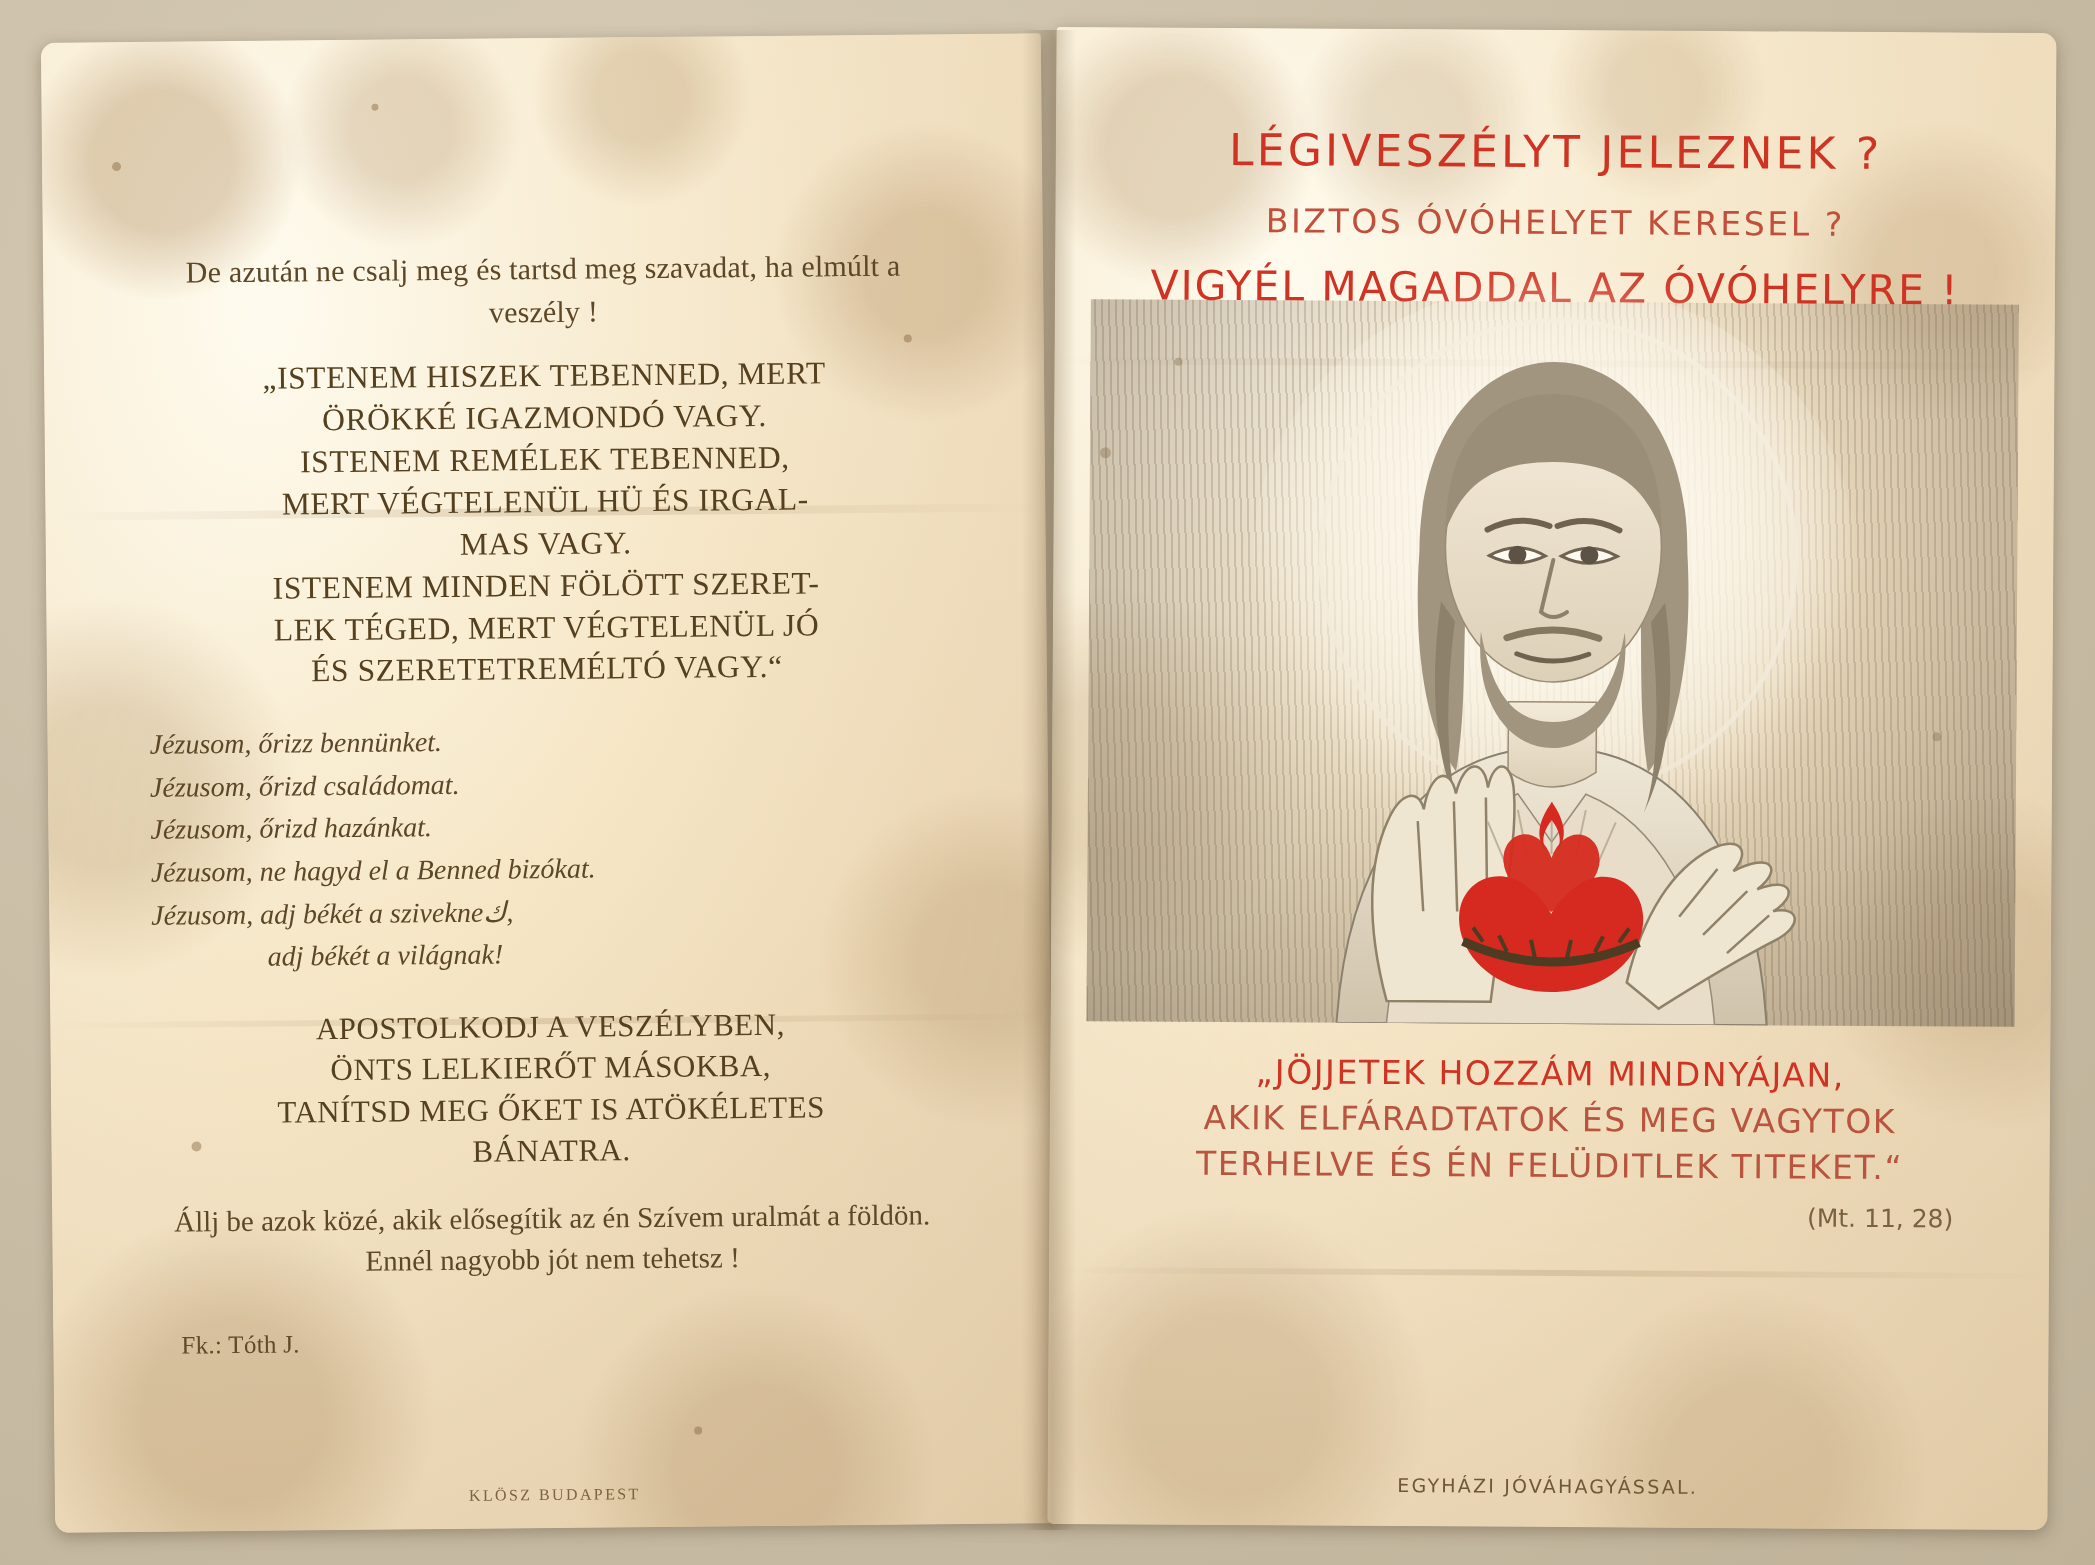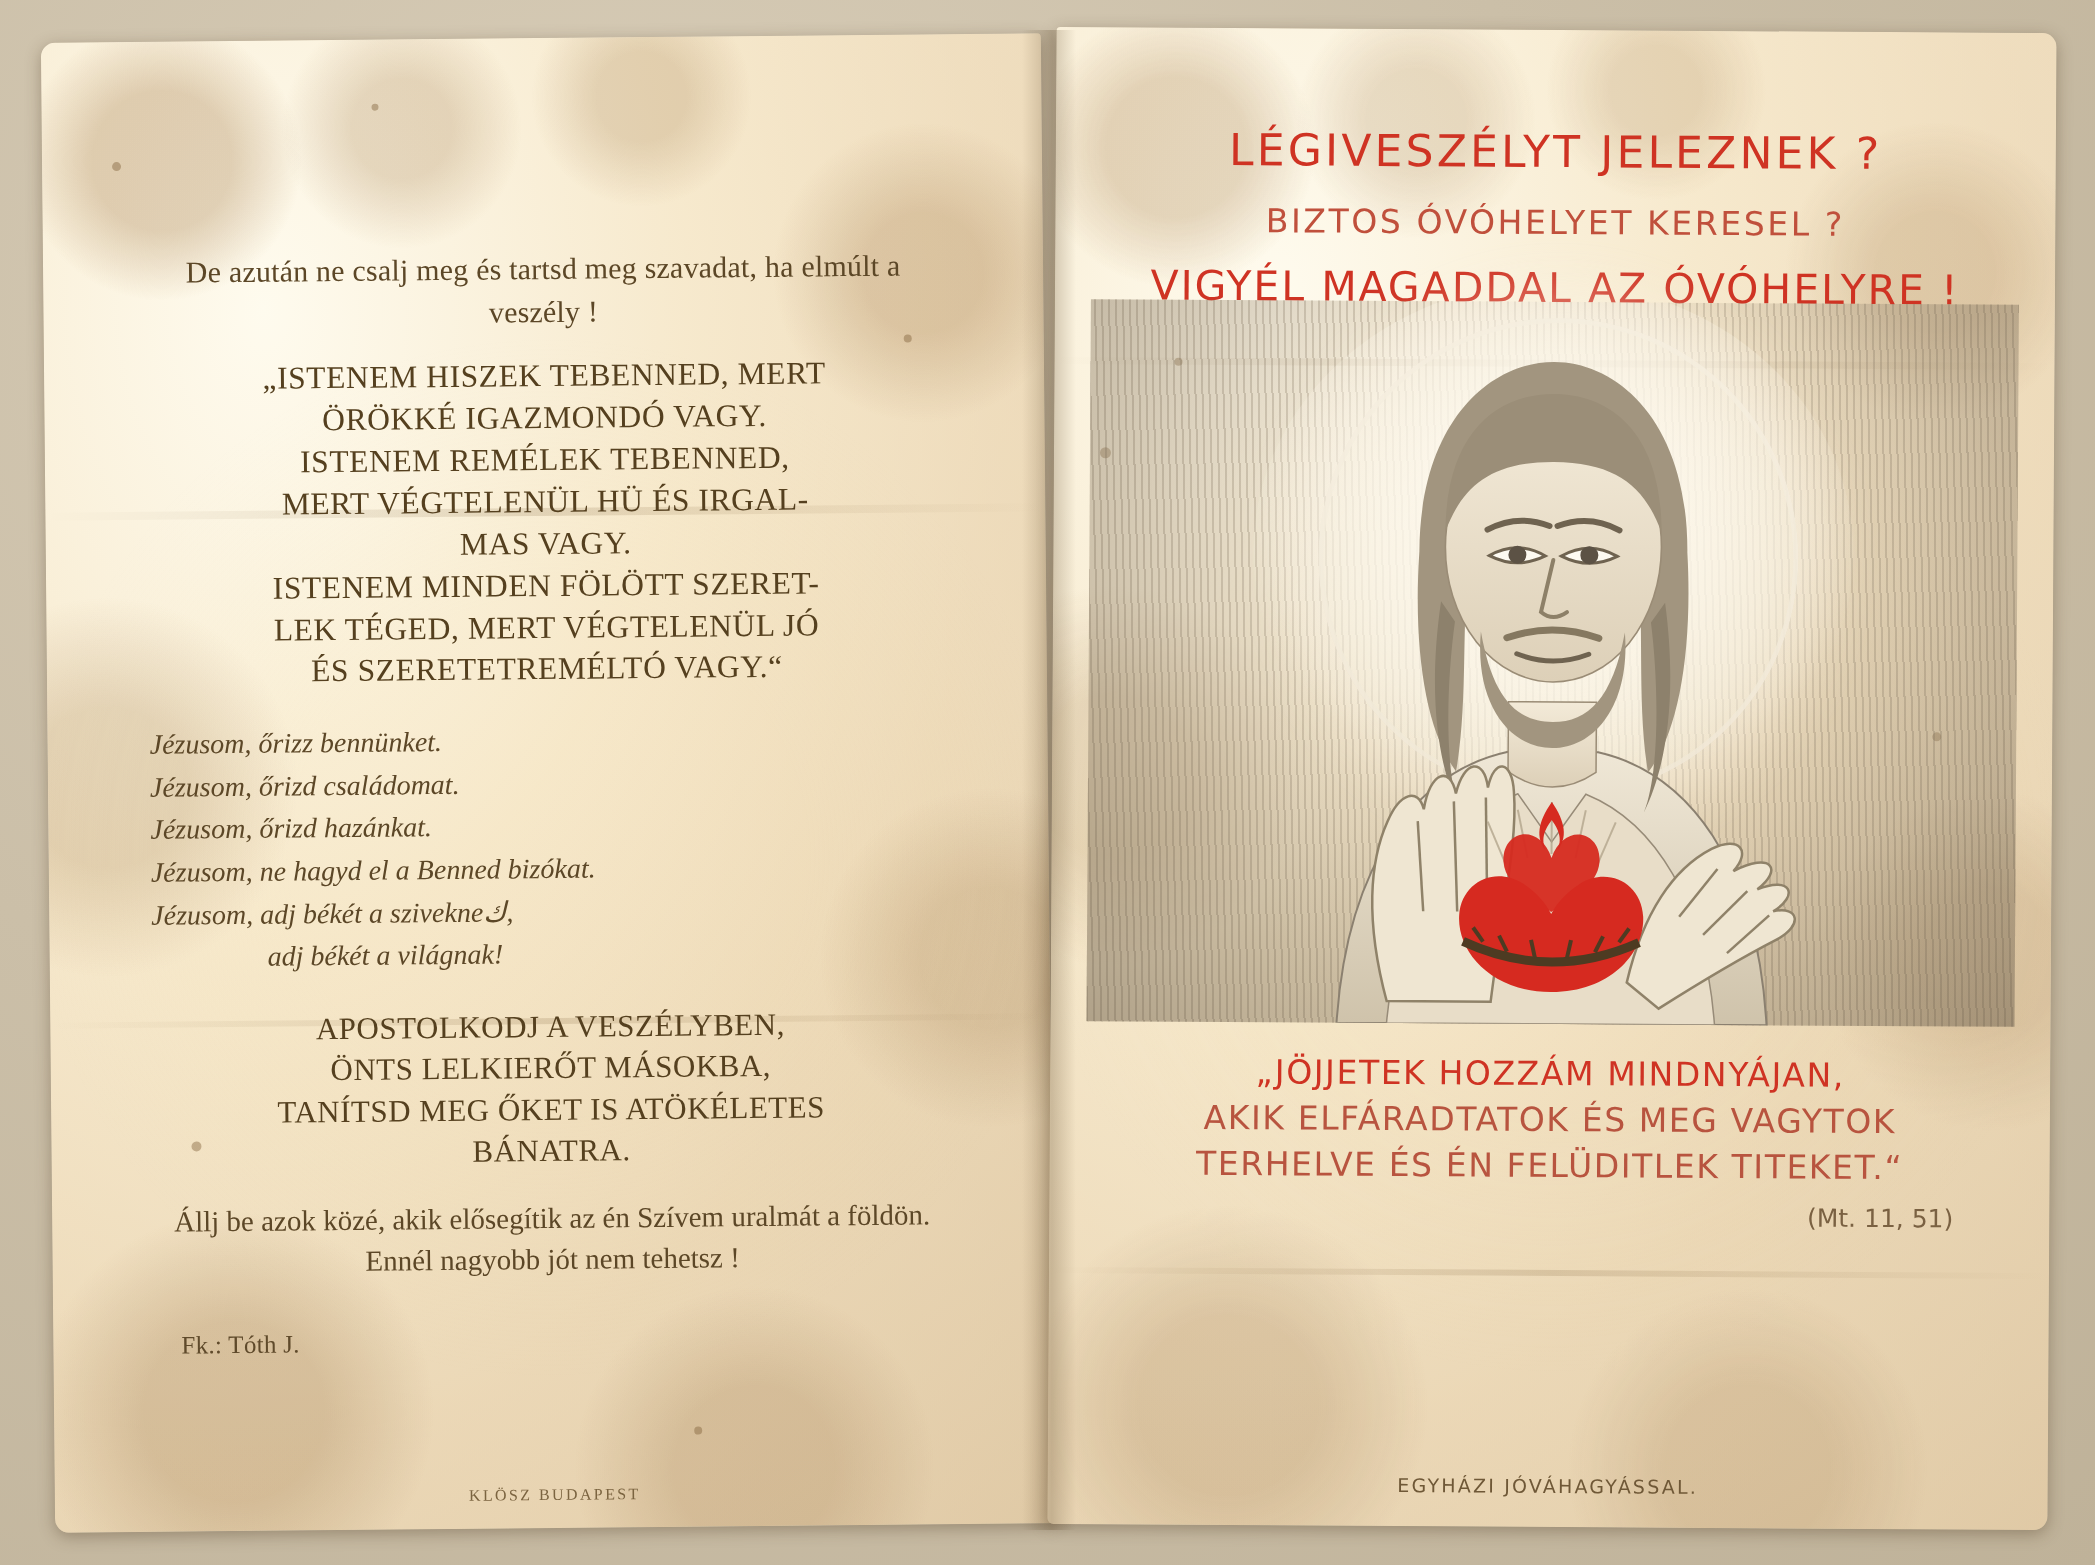--- a/index.html
+++ b/index.html
@@ -425,20 +425,20 @@
 
             <path d="M464 500 C450 520 448 536 458 548 C452 534 460 524 464 518
                      C468 524 476 534 470 548 C480 536 478 520 464 500 Z" fill="#d62a20"></path>
           </g>
         </svg>
       </div>
 
       <div class="caption cap1">„JÖJJETEK HOZZÁM MINDNYÁJAN,</div>
       <div class="caption cap2">AKIK ELFÁRADTATOK ÉS MEG VAGYTOK</div>
       <div class="caption cap3">TERHELVE ÉS ÉN FELÜDITLEK TITEKET.“</div>
-      <div class="cap-ref">(Mt. 11, 51)</div>
+      <div class="cap-ref">(Mt. 11, 28)</div>
 
       <div class="right-imprint">EGYHÁZI JÓVÁHAGYÁSSAL.</div>
     </div>
   </div>
 
   <div class="fold-shadow"></div>
 </div>
 
 </body></html>

